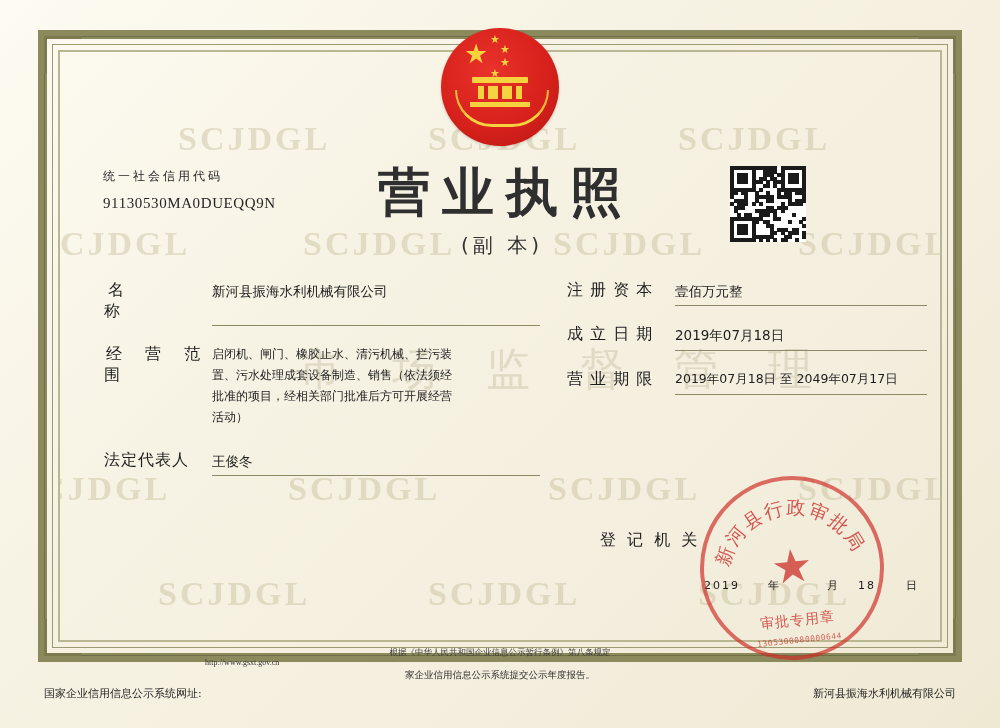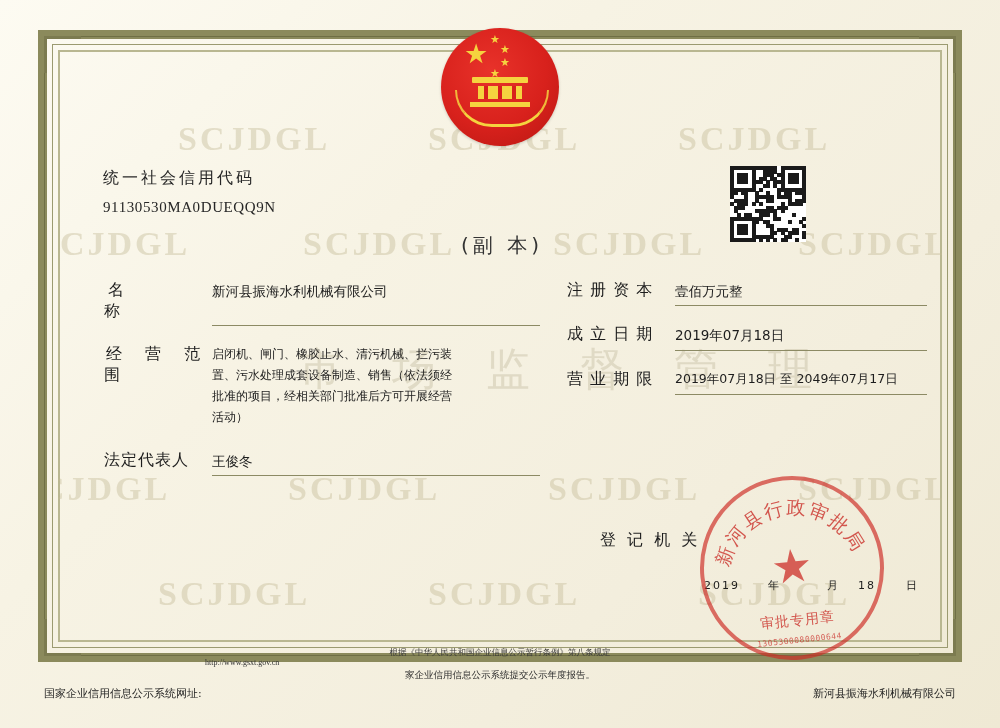--- a/index.html
+++ b/index.html
@@ -169,21 +169,21 @@
   }
 
   
   .code-block {
     position: absolute;
     left: 103px;
     top: 168px;
     color: #262626;
   }
   .code-label {
-    font-size: 16px;
+    font-size: 12px;
     letter-spacing: 3px;
     font-family: "DejaVu Sans", sans-serif;
   }
   .code-value {
     margin-top: 10px;
     font-size: 15px;
     letter-spacing: 0.6px;
     font-family: "Liberation Serif", "DejaVu Serif", serif;
   }
 
@@ -419,20 +419,21 @@
       <div class="gate-roof"></div>
       <div class="gate-body"></div>
       <div class="gate-pillar" style="left:14px;"></div>
       <div class="gate-pillar" style="left:28px;"></div>
       <div class="gate-pillar" style="left:42px;"></div>
       <div class="gate-base"></div>
     </div>
     <div class="emblem-wheat"></div>
   </div>
 
+  <div class="title">营业执照</div>
   <div class="subtitle">(副 本)</div>
 
   <div class="code-block">
     <div class="code-label">统一社会信用代码</div>
     <div class="code-value">91130530MA0DUEQQ9N</div>
   </div>
 
   <div class="qr-block">
     <div class="qr-code" id="qr">
         <div class="qr-cell" style="left: 0px; top: 0px; width: 4px; height: 4px;"></div>

